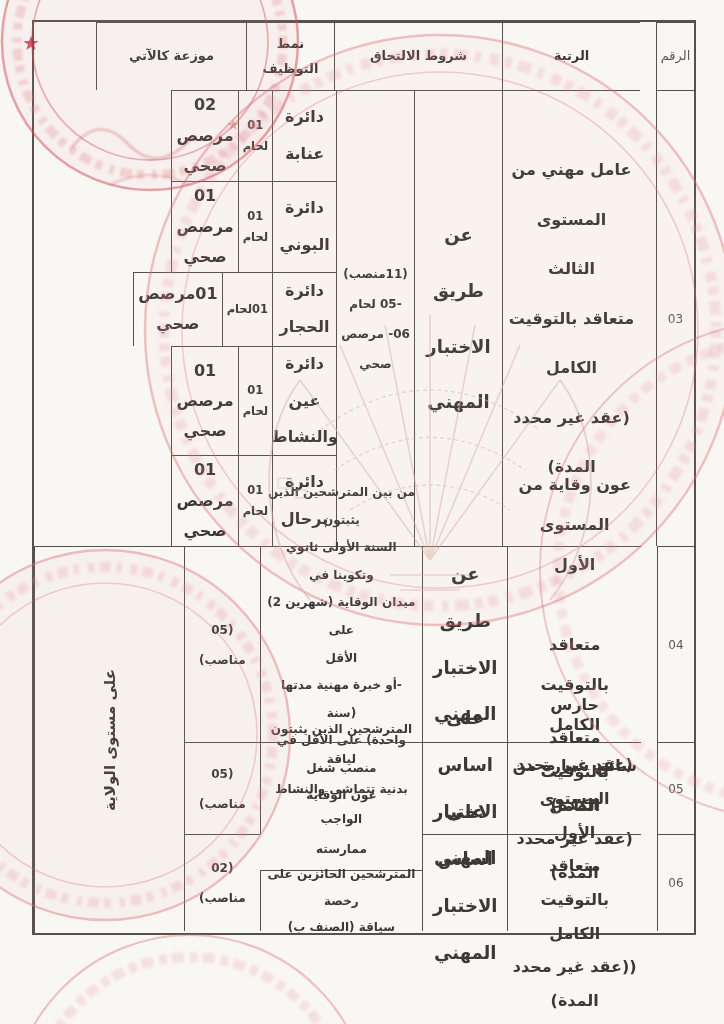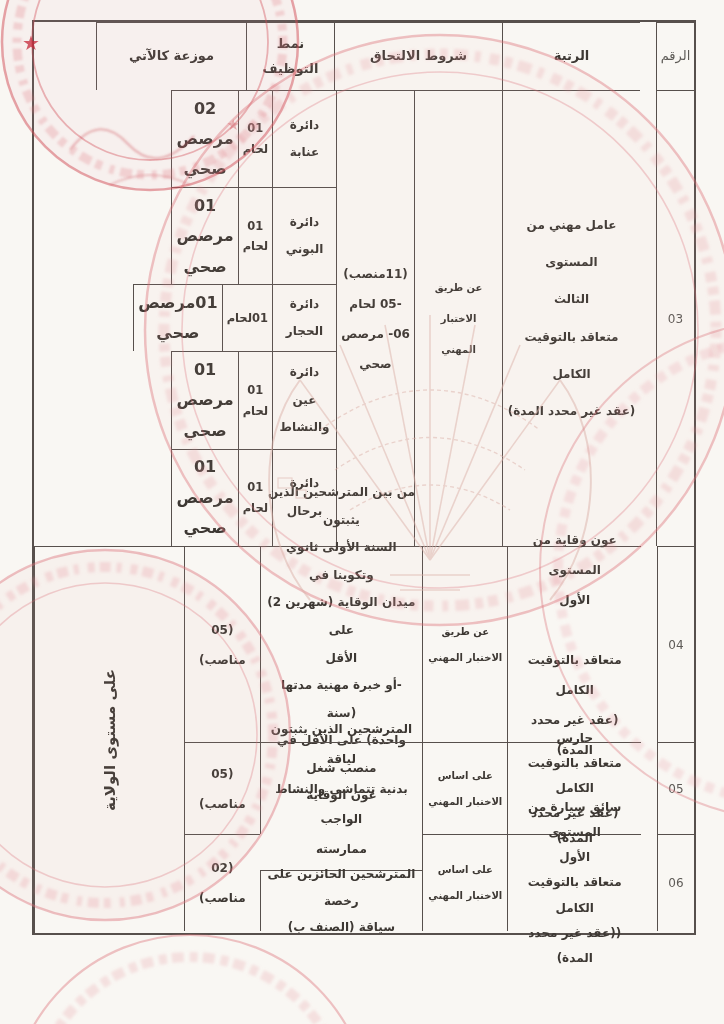--- a/index.html
+++ b/index.html
@@ -15,43 +15,43 @@
     border:2px solid #57504c;color:#3d3833;font-weight:700;
     background:transparent;z-index:1;
   }
   .row{display:flex;}
   .cell{
     box-sizing:border-box;border-left:1px solid #57504c;border-top:1px solid #57504c;
     display:flex;align-items:center;justify-content:center;
     text-align:center;white-space:pre-line;padding:2px 4px;
   }
   .c-num{width:38px;font-weight:400;color:#5d5a56;font-size:12px;margin-left:16px;}
-  .c-rank{width:138px;font-size:12px;}
-  .c-mode{width:88px;font-size:10px;}
+  .c-rank{width:138px;font-size:16px;}
+  .c-mode{width:88px;font-size:18px;}
   .c-cond{width:168px;font-size:12px;}
   .c-count{width:78px;font-size:12px;line-height:2.5;}
   .c-dist{width:150px;}
   .hdr{font-size:13px;line-height:1.9;}
   .h-row{height:68px;}
   .r3{height:456px;}
   .r4{height:196px;}
   .r5{height:92px;}
   .r6{height:97px;}
   .lh-tall{line-height:3.1;}
   .lh-med{line-height:2.5;}
   .lh-tight{line-height:2.1;}
   .cond3{line-height:2.55;}
   .cond4{line-height:2.3;}
   .cond5{line-height:2.5;}
   .cond6{line-height:2.2;margin-top:36px;}
   .mode3{line-height:3.1;}
   .mode45{line-height:2.6;}
   .dist-col{display:flex;flex-direction:column;width:150px;}
   .dist-sec{display:flex;min-height:0;}
-  .d-name{width:64px;font-size:12px;line-height:2.3;}
+  .d-name{width:64px;font-size:16px;line-height:2.3;}
   .d-counts{display:flex;flex-direction:row;width:86px;}
   .d-top{flex:1;font-size:11.5px;line-height:1.8;}
   .d-bot{flex:1.9;font-size:16px;line-height:1.9;}
   .rows-456{display:flex;flex:1;}
   .right-stack{display:flex;flex-direction:column;width:510px;}
   .merged{width:150px;}
   .vtext{transform:rotate(-90deg);white-space:nowrap;font-size:15px;letter-spacing:2px;font-weight:700;color:#3d3833;}
   .stamps{position:absolute;inset:0;z-index:3;pointer-events:none;}
 </style>
 </head>

